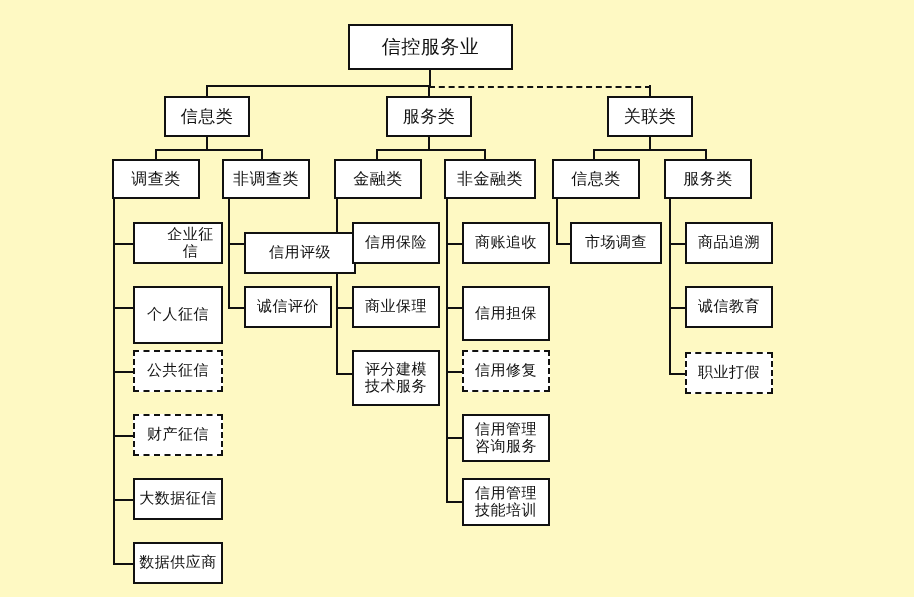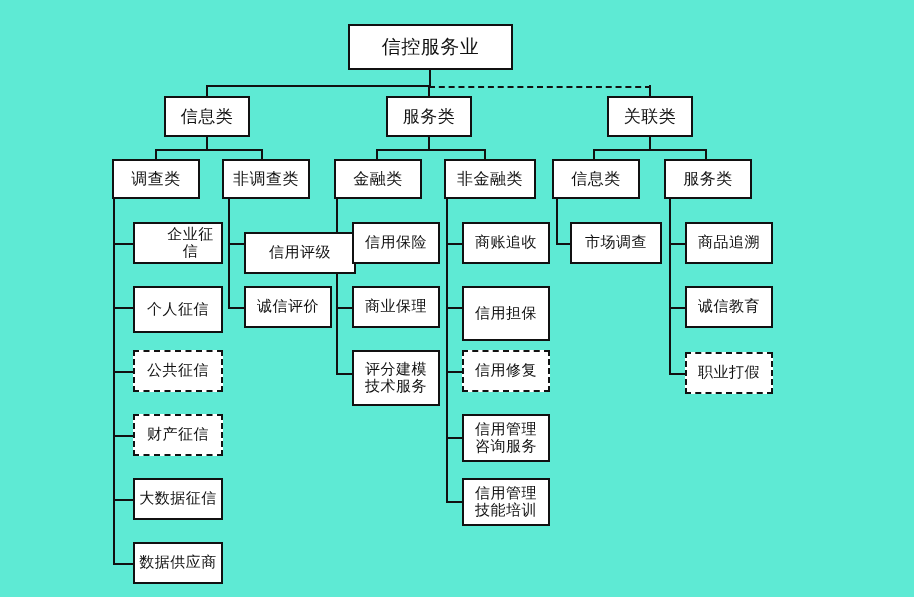--- a/index.html
+++ b/index.html
@@ -5,21 +5,21 @@
   html,body{margin:0;padding:0;}
   body{
     width:914px;height:597px;
     background:#fdfdfd;
     font-family:"Liberation Serif","DejaVu Serif",serif;
     overflow:hidden;
   }
   #chart{
     position:relative;
     width:914px;height:597px;
-    background:#5eead4;
+    background:#fef9c3;
   }
   .node{
     position:absolute;
     box-sizing:border-box;
     background:#ffffff;
     border:2px solid #111111;
     display:flex;
     align-items:center;
     justify-content:center;
     text-align:center;
@@ -148,21 +148,21 @@
   <div class="node s-l3" style="left:552px;top:159px;width:88px;height:40px;">
     <span class="lbl">信息类</span>
   </div>
   <div class="node s-l3" style="left:664px;top:159px;width:88px;height:40px;">
     <span class="lbl">服务类</span>
   </div>
 
   <div class="node s-leaf" style="left:133px;top:222px;width:90px;height:42px;padding-left:25px;">
     <span class="lbl">企业征信</span>
   </div>
-  <div class="node s-leaf" style="left:133px;top:286px;width:90px;height:47px;text-align:right;">
+  <div class="node s-leaf" style="left:133px;top:286px;width:90px;height:58px;text-align:right;">
     <span class="lbl">个人征信</span>
   </div>
   <div class="node s-leaf dashed" style="left:133px;top:350px;width:90px;height:42px;">
     <span class="lbl">公共征信</span>
   </div>
   <div class="node s-leaf dashed" style="left:133px;top:414px;width:90px;height:42px;">
     <span class="lbl">财产征信</span>
   </div>
   <div class="node s-leaf" style="left:133px;top:478px;width:90px;height:42px;">
     <span class="lbl">大数据征信</span>

